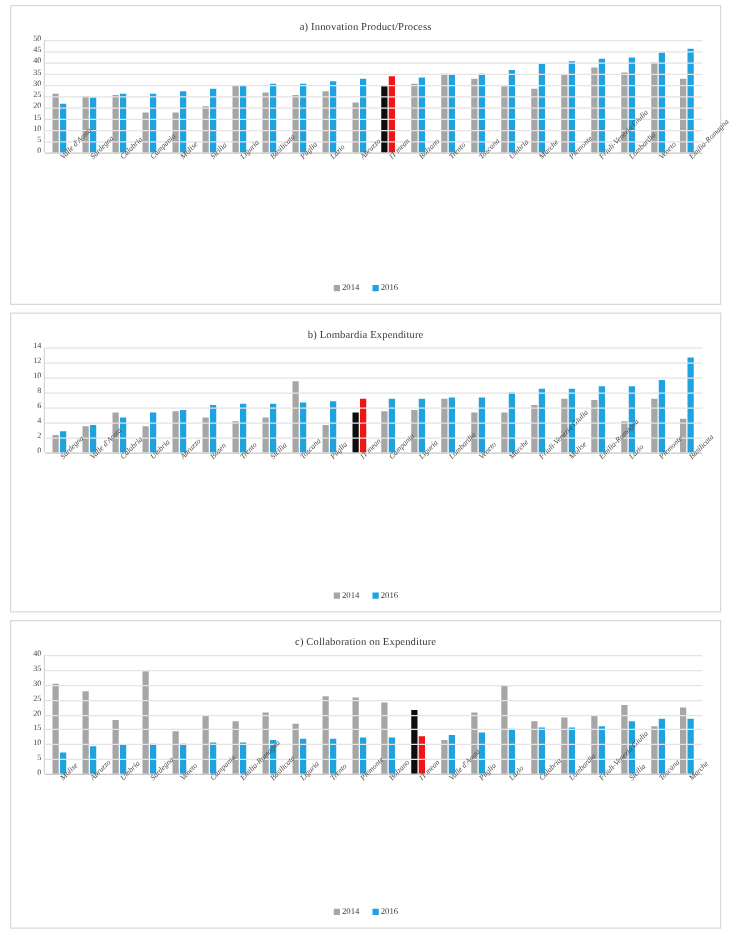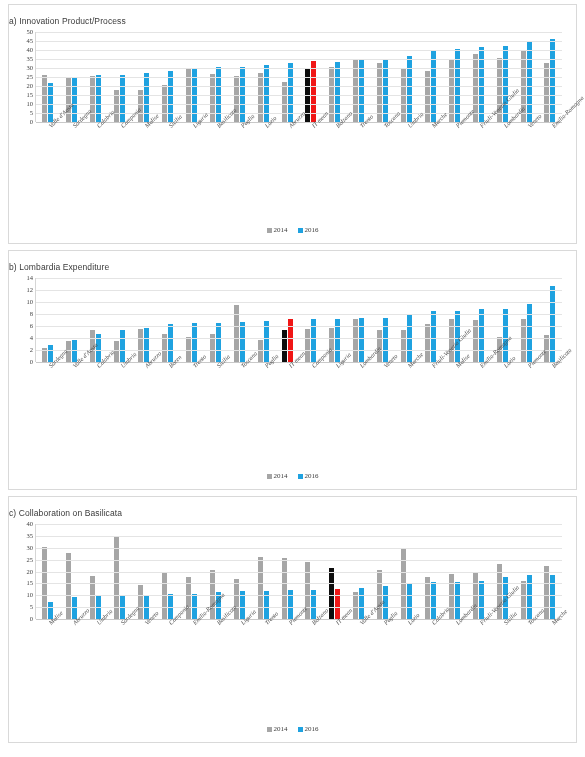--- a/index.html
+++ b/index.html
@@ -25,25 +25,26 @@
     border: 1px solid #d9d9d9;
     background: #ffffff;
     position: relative;
     height: 240px;
     padding: 0;
   }
   .chart-card.c {
     height: 247px;
   }
   .chart-title {
+    text-align: center;
     font-size: 8.5px;
     color: #3a3a3a;
     padding-top: 11px;
     letter-spacing: .1px;
-    font-family: Liberation Sans, sans-serif;
+    font-family: Liberation Serif, serif;
   }
   
   .plot-wrap {
     position: relative;
     margin: 6px 14px 0 6px;
   }
   .plot {
     position: relative;
     display: flex;
   }
@@ -544,21 +545,21 @@
           <span class="legend-label">2014</span>
         </div>
         <div class="legend-item">
           <span class="swatch" style="background: rgb(31, 162, 224);"></span>
           <span class="legend-label">2016</span>
         </div>
       </div>
   </div>
 
   <div class="chart-card c">
-    <div class="chart-title">c) Collaboration on Basilicata</div>
+    <div class="chart-title">c) Collaboration on Expenditure</div>
     <div class="plot-wrap">
       <div class="plot" style="height:95px;">
         <div class="yaxis">
             <div class="ytick" style="top: 100%;">0</div>
             <div class="ytick" style="top: 87.5%;">5</div>
             <div class="ytick" style="top: 75%;">10</div>
             <div class="ytick" style="top: 62.5%;">15</div>
             <div class="ytick" style="top: 50%;">20</div>
             <div class="ytick" style="top: 37.5%;">25</div>
             <div class="ytick" style="top: 25%;">30</div>

